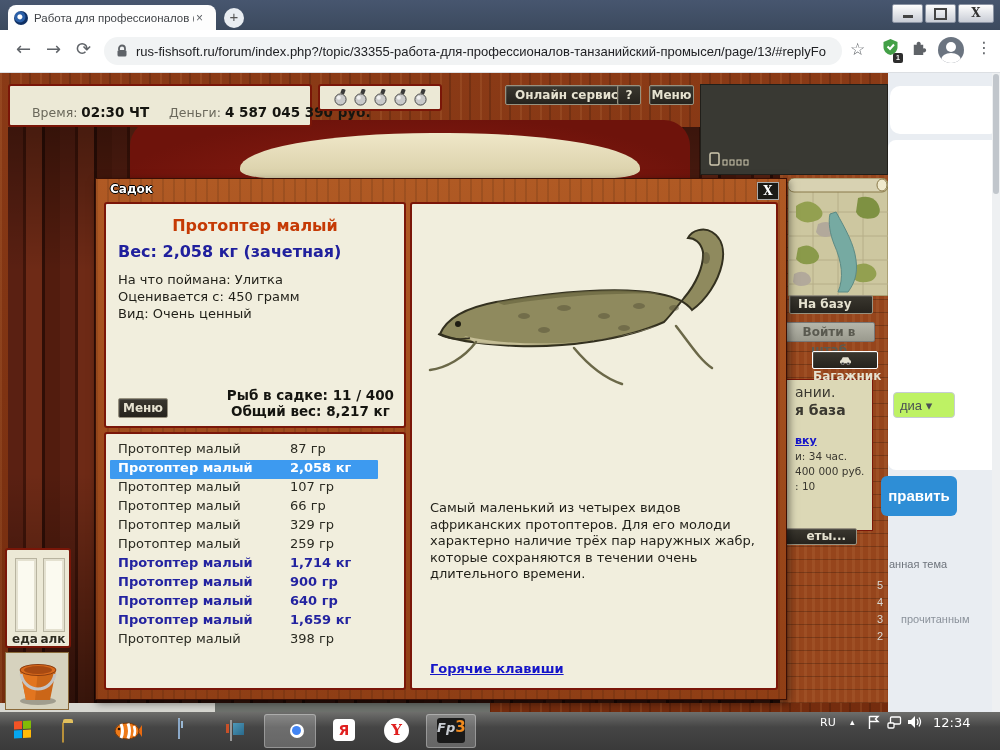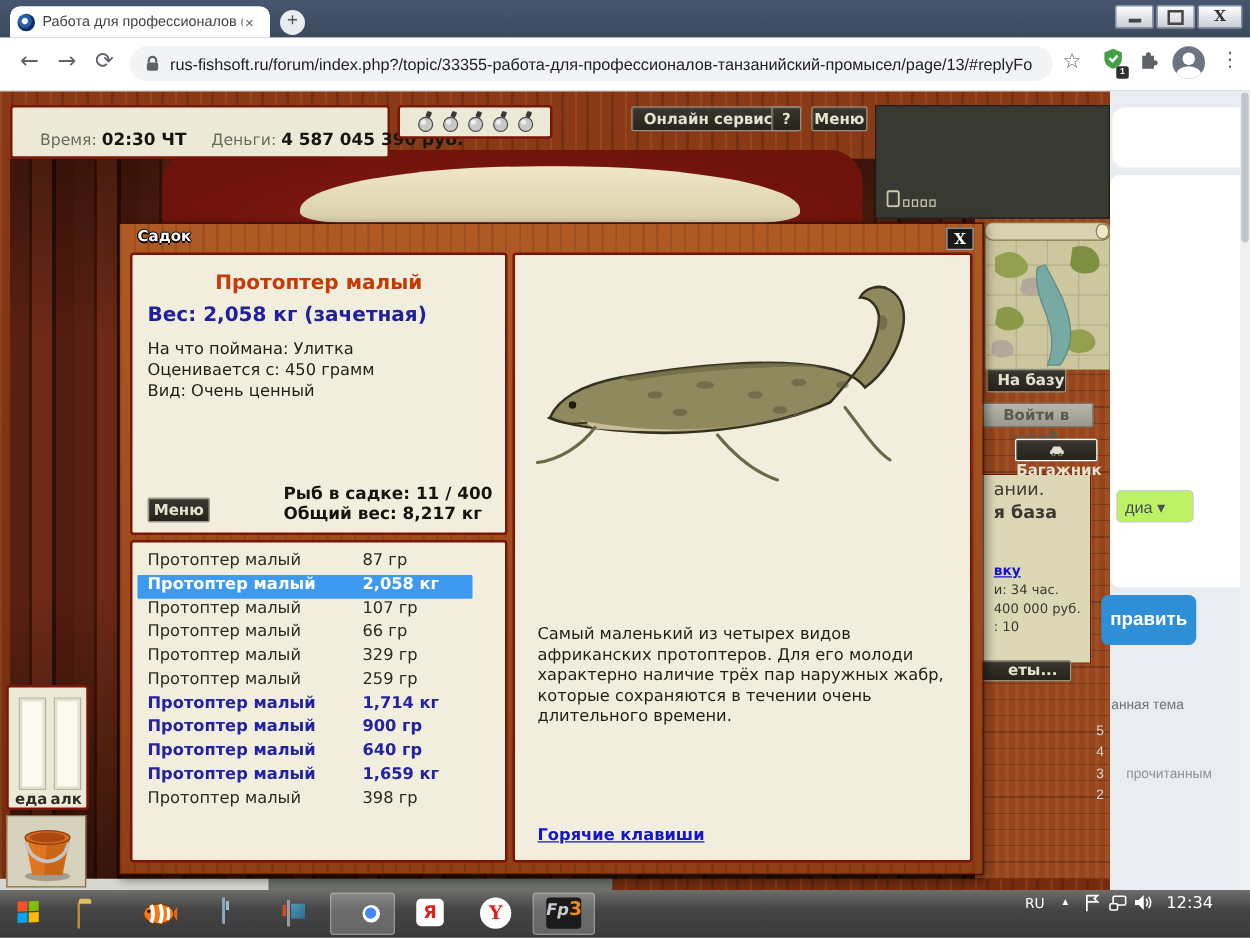--- a/index.html
+++ b/index.html
@@ -72,21 +72,21 @@
   .bellsbox{left:318px;top:84px;width:124px;height:27px;z-index:6;display:flex;align-items:center;justify-content:center;gap:5px}
   .gbtn{background:linear-gradient(180deg,#3a372f,#26231d);color:#e6e2d0;border:1px solid #97917f;
     border-radius:2px;font:bold 12px "DejaVu Sans",sans-serif;text-align:center;z-index:6;box-sizing:border-box;
     box-shadow:inset 1px 1px 0 rgba(255,255,255,.12)}
   .graybtn{background:linear-gradient(180deg,#b6b6aa,#9a9a8e);color:#5a5a50;border:1px solid #777;
     font:bold 12px "DejaVu Sans",sans-serif;text-align:center;z-index:6;border-radius:2px;box-sizing:border-box}
   .infopanel{left:770px;top:379px;width:103px;height:152px;background:#dcd8b6;border:1px solid #7a1608;
     z-index:5;box-sizing:border-box;padding:4px 0 0 24px;color:#3a3830;font-family:"DejaVu Sans",sans-serif}
   .infopanel .l0{font-weight:normal;font-size:14px}
   .infopanel .l1{font-weight:bold;font-size:14px;margin-top:2px}
-  .infopanel .l2{font-weight:bold;font-size:11px;color:#1515c8;text-decoration:underline;margin-top:32px}
+  .infopanel .l2{font-weight:bold;font-size:11px;color:#1515c8;text-decoration:underline;margin-top:16px}
   .infopanel .sm{font-size:10.5px;margin-top:3px}
   .gauges{left:5px;top:548px;width:66px;height:100px;z-index:6}
   .gbar{position:absolute;top:8px;width:20px;height:72px;background:#fbfaf0;border:1px solid #b8b4a0;box-shadow:inset 0 0 0 2px #e4e1d0}
   .glabel{position:absolute;top:82px;width:26px;text-align:center;font:bold 12px "DejaVu Sans",sans-serif;color:#2e2c20;
     text-shadow:1px 1px 0 rgba(255,255,255,.5)}
   .bucketbox{left:5px;top:652px;width:64px;height:58px;background:#d6d2be;border:1px solid #8a6a3a;z-index:6;box-sizing:border-box}
   
   .dialog{left:95px;top:178px;width:692px;height:522px;z-index:10;border:1px solid #3a0f05;box-sizing:border-box;
     background:linear-gradient(180deg,#b05a24,#8f3e15);box-shadow:2px 3px 8px rgba(0,0,0,.5)}
   .dialog::before{content:"";position:absolute;inset:0;
@@ -96,21 +96,21 @@
   .dlgclose{left:757px;top:182px;width:22px;height:18px;background:#1c1a16;border:1px solid #aaa;z-index:11;
     color:#fff;font:bold 12px "DejaVu Serif",serif;text-align:center;line-height:17px;box-sizing:border-box}
   .panel{background:#f1eedd;border:2px solid #7a1608;border-radius:3px;z-index:11;box-sizing:border-box}
   .p1{left:104px;top:202px;width:302px;height:226px}
   .p2{left:104px;top:432px;width:302px;height:258px;padding-top:7px}
   .p3{left:410px;top:202px;width:368px;height:488px}
   .fishtitle{margin-top:12px;text-align:center;font:bold 16px "DejaVu Sans",sans-serif;color:#c53a05}
   .weightline{margin:7px 0 10px 12px;font:bold 16px "DejaVu Sans",sans-serif;color:#20209d}
   .detail{margin-left:12px;font:13px "DejaVu Sans",sans-serif;color:#201f18;line-height:17px}
   .menu2{position:absolute;left:12px;bottom:8px;width:50px;height:20px;line-height:18px}
-  .counts{position:absolute;right:10px;bottom:7px;text-align:left;font:bold 13.5px "DejaVu Sans",sans-serif;color:#151510;line-height:16px}
+  .counts{position:absolute;right:10px;bottom:7px;text-align:center;font:bold 13.5px "DejaVu Sans",sans-serif;color:#151510;line-height:16px}
   .fish-row{position:relative;height:19px;line-height:19px;width:calc(100% - 30px);margin-left:4px;
     font:13px "DejaVu Sans",sans-serif;color:#2b2b22;border-radius:1px}
   .fish-row .fname{position:absolute;left:8px;white-space:nowrap}
   .fish-row .fweight{position:absolute;left:180px;white-space:nowrap}
   .fish-row.bold-blue{font-weight:bold;color:#2323a0}
   .fish-row.selected{font-weight:bold;color:#fff}
   .desc{position:absolute;left:18px;top:296px;width:334px;font:13px "DejaVu Sans",sans-serif;color:#201f18;line-height:16.5px}
   .hotkeys{position:absolute;left:18px;bottom:12px;font:bold 13px "DejaVu Sans",sans-serif;color:#1515c8;text-decoration:underline}
   .fishart{position:absolute;left:12px;top:4px}
   
@@ -277,21 +277,21 @@
       <path d="M70,20 q14,-4 20,6 q5,10 -4,14 q-14,3 -18,-6 z" fill="#7e9142"></path>
       <path d="M10,70 q10,-6 18,2 q7,8 -2,13 q-12,4 -18,-4 z" fill="#8a9a4a"></path>
       <path d="M66,88 q12,-6 20,2 q6,8 -3,13 q-13,4 -19,-4 z" fill="#93a050"></path>
       <path d="M30,46 q10,-5 16,2 q5,7 -3,10 q-11,3 -15,-4 z" fill="#b2a99b"></path>
       <path d="M6,96 q9,-5 15,1 q5,7 -2,10 q-10,3 -14,-3 z" fill="#b2a99b"></path>
       <path d="M48,34 C58,52 66,66 68,82 C70,96 66,106 60,114 L50,114 C56,100 54,84 46,66 C42,56 40,44 42,36 Z" fill="#76aaa2" stroke="#5c8a84"></path>
       <rect x="0" y="0" width="100" height="14" rx="6" fill="#d8d2b2" stroke="#8a7a4a"></rect>
       <ellipse cx="94" cy="7" rx="5" ry="6" fill="#efe9cc" stroke="#8a7a4a"></ellipse>
     </svg>
   </div>
-  <div class="abs gbtn" style="left:789px;top:295px;width:64px;height:19px;line-height:17px;text-align:left;padding-left:8px">На базу</div>
+  <div class="abs gbtn" style="left:789px;top:295px;width:84px;height:19px;line-height:17px;text-align:left;padding-left:8px">На базу</div>
   <div class="abs graybtn" style="left:783px;top:322px;width:92px;height:20px;line-height:18px">Войти в штаб</div>
   <div class="abs gbtn" style="left:812px;top:351px;width:66px;height:18px;line-height:16px;border:1px solid #fff">
     <svg width="13" height="10" viewBox="0 0 14 11" style="vertical-align:-1px">
       <path d="M1,6 h12 v3 h-12 z M4,2.5 h6 l2,3.5 h-10 z" fill="#e4e0d0"></path>
       <circle cx="4" cy="9.5" r="1.4" fill="#2a2a2a" stroke="#ccc" stroke-width=".6"></circle>
       <circle cx="10" cy="9.5" r="1.4" fill="#2a2a2a" stroke="#ccc" stroke-width=".6"></circle>
     </svg>
     <span>Багажник</span>
   </div>
   <div class="abs infopanel">

